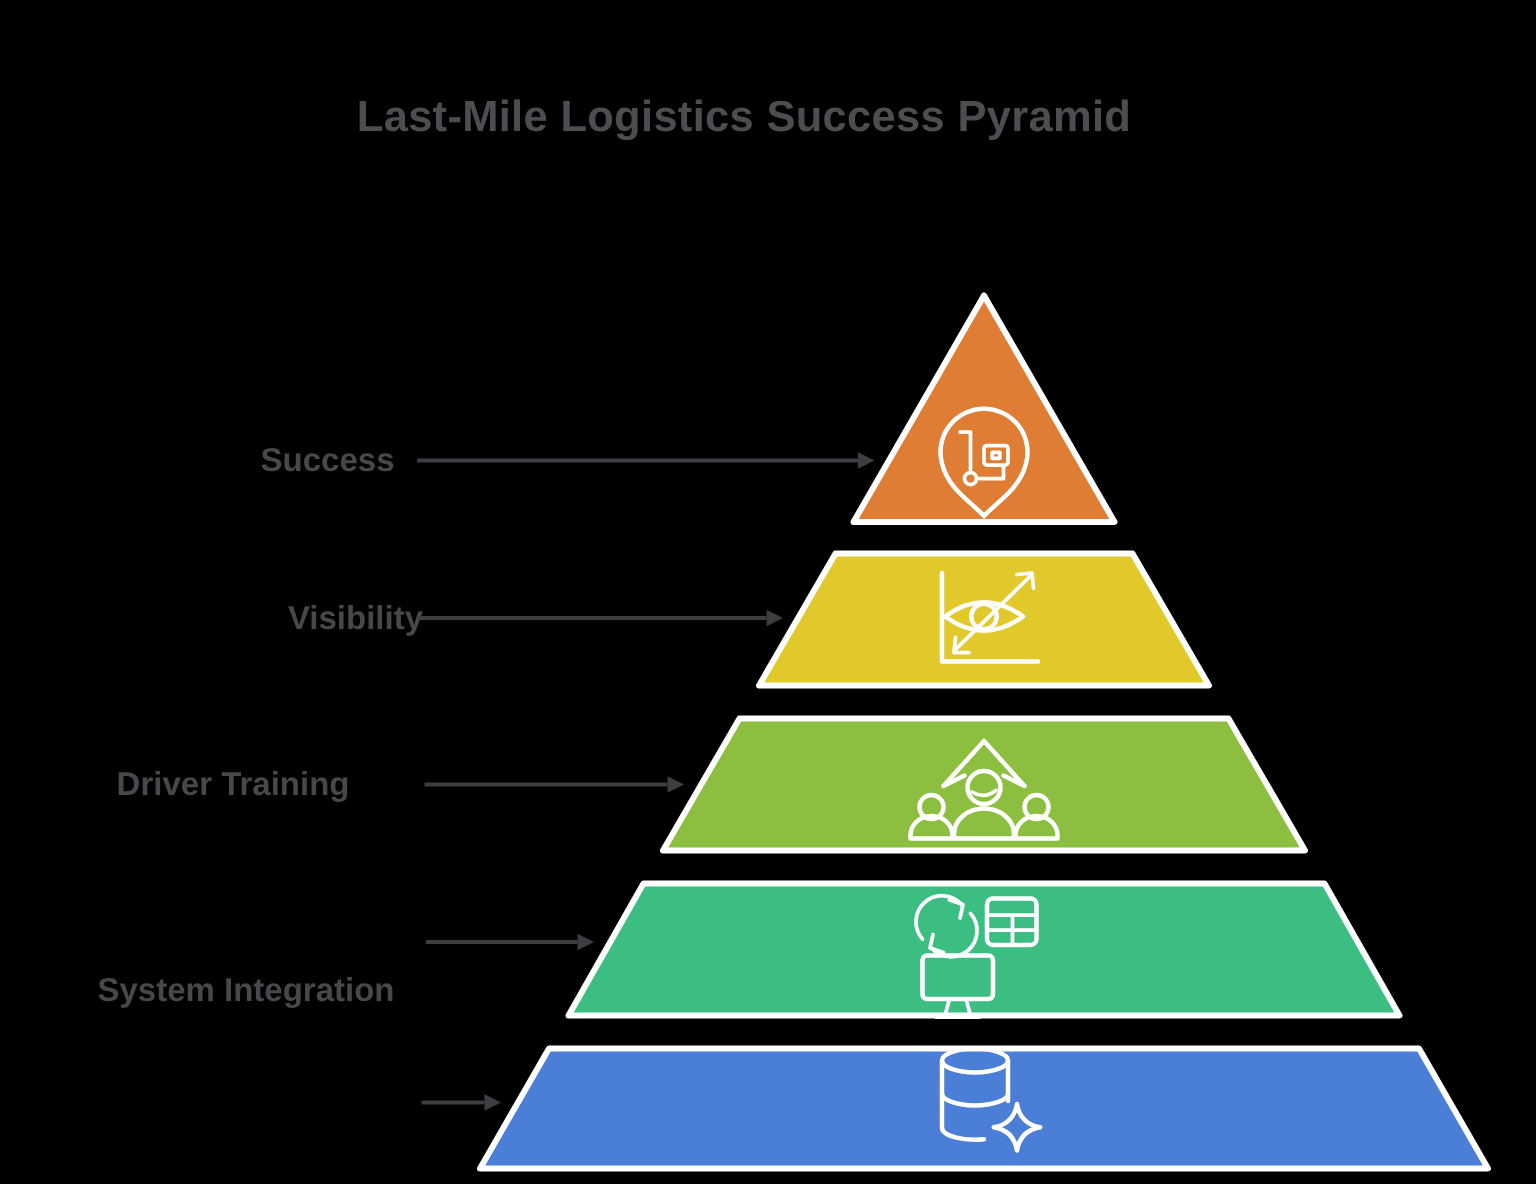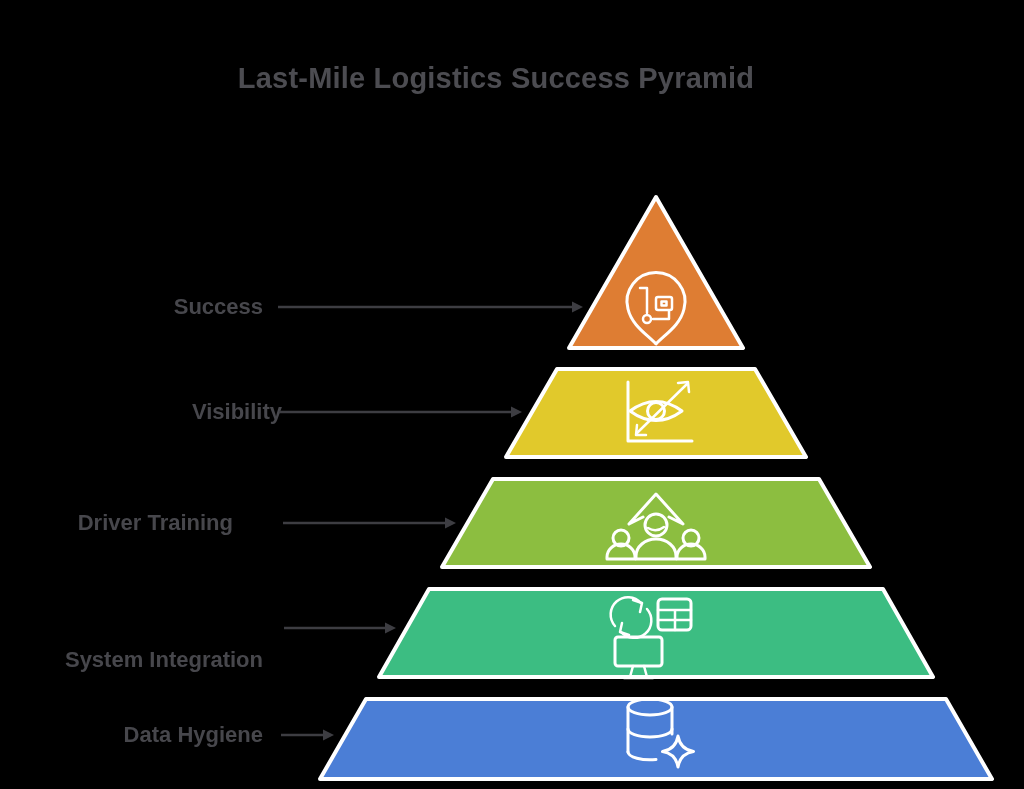--- a/index.html
+++ b/index.html
@@ -39,21 +39,20 @@
 <body>
 
 <div class="canvas">
 
   <div class="title">Last-Mile Logistics Success Pyramid</div>
 
   <div class="lvl-label lbl-0">Success</div>
   <div class="lvl-label lbl-1">Visibility</div>
   <div class="lvl-label lbl-2">Driver Training</div>
   <div class="lvl-label lbl-3">System Integration</div>
-  <div class="lvl-label lbl-4">Data Hygiene</div>
 
   <svg class="diagram" width="1024" height="789" viewBox="0 0 1024 789">
 
     <g>
       <polygon class="level-poly" points="656,197 743,348 569,348" fill="#DE7D33"></polygon>
       <g class="icon">
         <path d="M656,344 C648,335 632,326 628,309 A29,29 0 1 1 684,309 C680,326 664,335 656,344 Z"></path>
         <path class="thin" d="M640,288 L647,288 L647,313"></path>
         <circle class="thin" cx="647" cy="319" r="4"></circle>
         <rect class="thin" x="656" y="297" width="16" height="13" rx="2"></rect>

